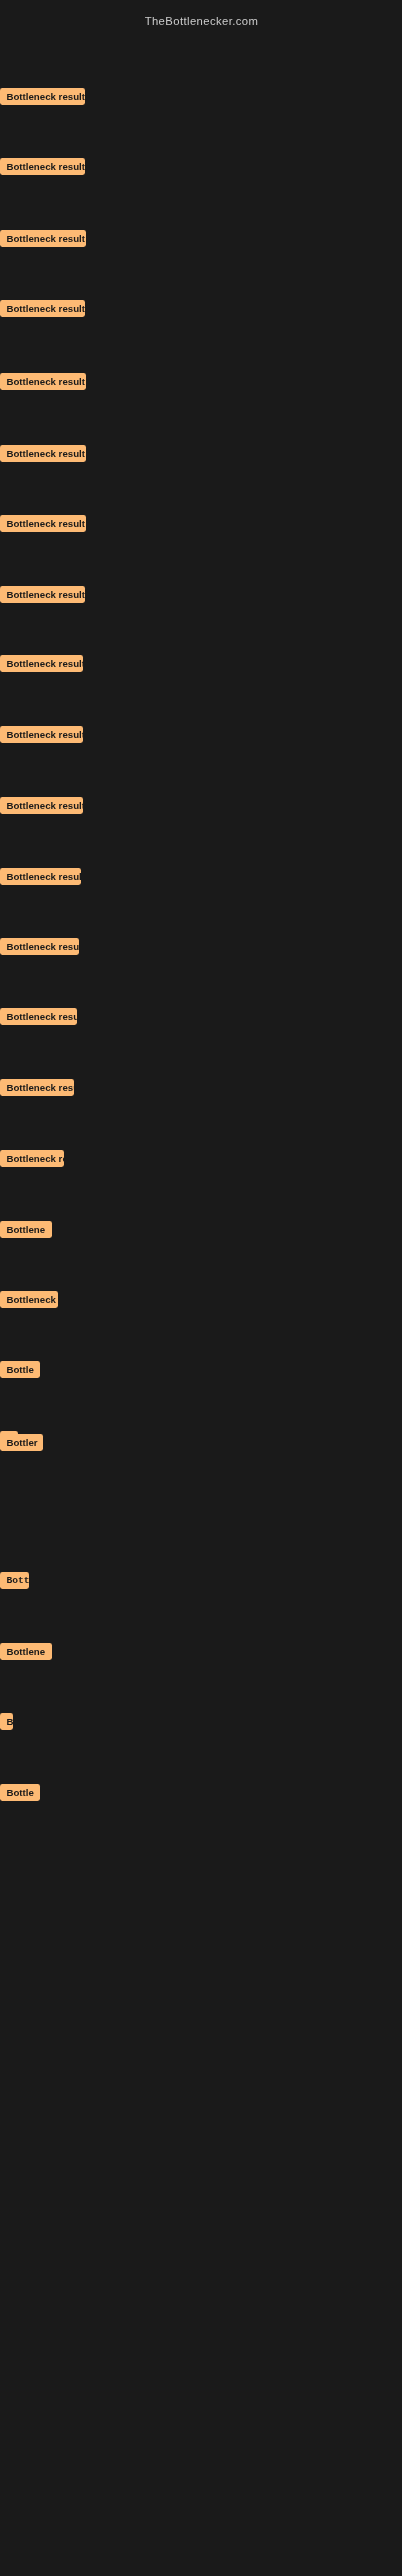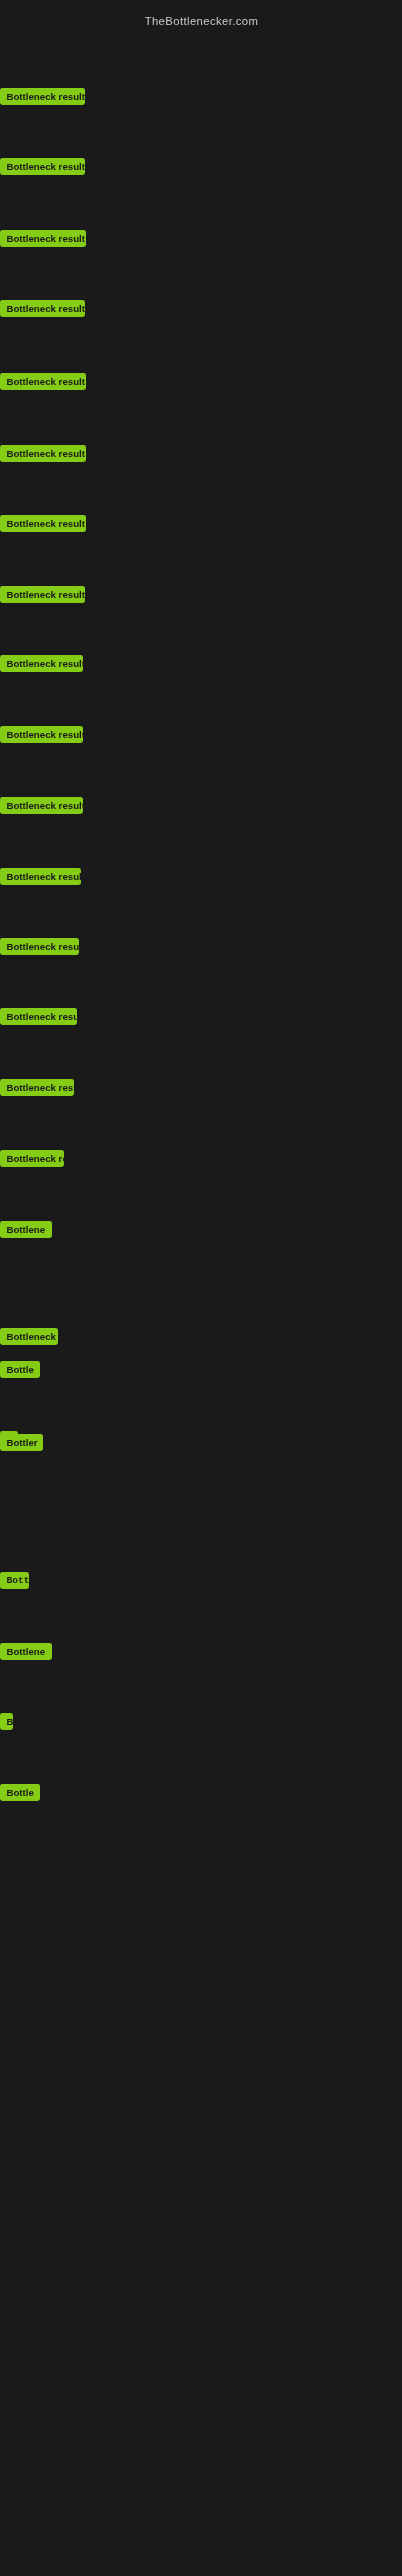--- a/index.html
+++ b/index.html
@@ -23,21 +23,21 @@
       padding: 15px 0;
       letter-spacing: 0.4px;
     }
 
     .badge-container {
       position: absolute;
       left: 0;
     }
 
     .bottleneck-badge {
-      background-color: #84cc16;
+      background-color: #fdba74;
       color: #1a1a1a;
       font-size: 9.7px;
       font-weight: bold;
       padding: 3.2px 6.4px;
       border-radius: 2.4px;
       display: inline-block;
       white-space: nowrap;
       overflow: hidden;
     }
   </style>
@@ -57,21 +57,21 @@
     <div class="badge-container" style="top: 544px; left: 0px;"><span class="bottleneck-badge" style="max-width: 85px;">Bottleneck result</span></div>
     <div class="badge-container" style="top: 613px; left: 0px;"><span class="bottleneck-badge" style="max-width: 83px;">Bottleneck result</span></div>
     <div class="badge-container" style="top: 684px; left: 0px;"><span class="bottleneck-badge" style="max-width: 83px;">Bottleneck result</span></div>
     <div class="badge-container" style="top: 755px; left: 0px;"><span class="bottleneck-badge" style="max-width: 83px;">Bottleneck result</span></div>
     <div class="badge-container" style="top: 826px; left: 0px;"><span class="bottleneck-badge" style="max-width: 81px;">Bottleneck result</span></div>
     <div class="badge-container" style="top: 896px; left: 0px;"><span class="bottleneck-badge" style="max-width: 79px;">Bottleneck result</span></div>
     <div class="badge-container" style="top: 966px; left: 0px;"><span class="bottleneck-badge" style="max-width: 77px;">Bottleneck result</span></div>
     <div class="badge-container" style="top: 1037px; left: 0px;"><span class="bottleneck-badge" style="max-width: 74px;">Bottleneck result</span></div>
     <div class="badge-container" style="top: 1108px; left: 0px;"><span class="bottleneck-badge" style="max-width: 64px;">Bottleneck re</span></div>
     <div class="badge-container" style="top: 1179px; left: 0px;"><span class="bottleneck-badge" style="max-width: 52px;">Bottlene</span></div>
-    <div class="badge-container" style="top: 1249px; left: 0px; margin-top: 37px;"><span class="bottleneck-badge" style="max-width: 58px;">Bottleneck</span></div>
+    <div class="badge-container" style="top: 1249px; left: 0px;"><span class="bottleneck-badge" style="max-width: 58px;">Bottleneck</span></div>
     <div class="badge-container" style="top: 1319px; left: 0px;"><span class="bottleneck-badge" style="max-width: 42px;">Bottle</span></div>
     <div class="badge-container" style="top: 1389px; left: 0px;"><span class="bottleneck-badge" style="max-width: 17.7px;">Bo</span></div>
     <div class="badge-container" style="top: 1392px; left: 0px;"><span class="bottleneck-badge" style="max-width: 43px;">Bottler</span></div>
     <div class="badge-container" style="top: 1530px; left: 0px;"><span class="bottleneck-badge" style="max-width: 29px; font-family: Liberation Mono, monospace;">Bott</span></div>
     <div class="badge-container" style="top: 1601px; left: 0px;"><span class="bottleneck-badge" style="max-width: 52px;">Bottlene</span></div>
     <div class="badge-container" style="top: 1671px; left: 0px;"><span class="bottleneck-badge" style="max-width: 11.3px;">B</span></div>
     <div class="badge-container" style="top: 1742px; left: 0px;"><span class="bottleneck-badge" style="max-width: 42px;">Bottle</span></div>
   </div>
 
 

